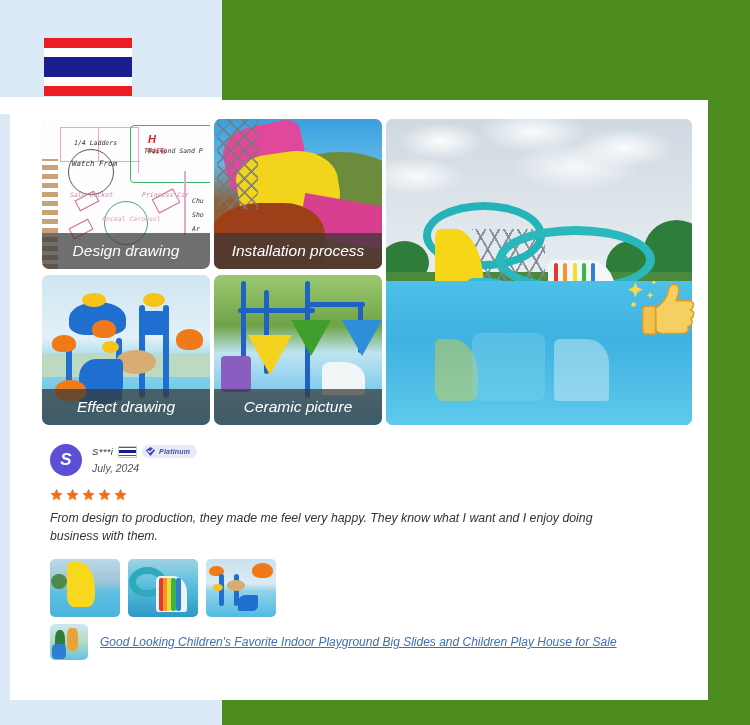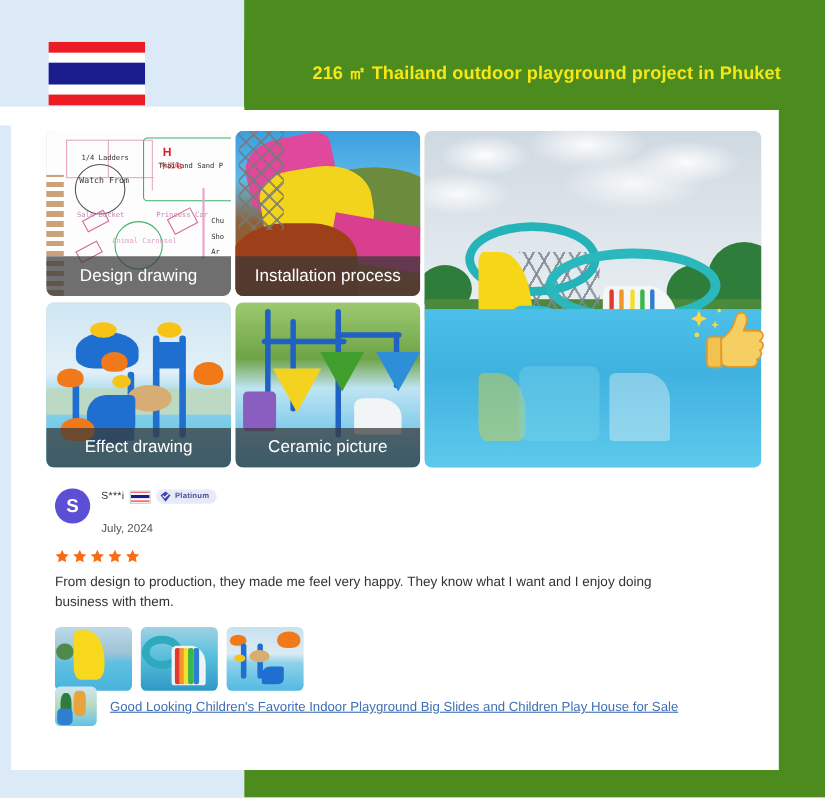--- a/index.html
+++ b/index.html
@@ -42,20 +42,21 @@
   }
   .header-title {
     color: #f5e617; font-size: 16.5px; font-weight: bold; letter-spacing: .1px;
     white-space: nowrap; text-align: center; padding-left: 22px;
   }
 
   
   .card {
     position: absolute; left: 10px; top: 100px; width: 698px; height: 600px;
     background: #ffffff;
+    font-style: italic;
   }
 
   
   .gallery { position: absolute; left: 32px; top: 19px; width: 650px; height: 312px; }
   .tile {
     position: absolute; border-radius: 7px; overflow: hidden;
     background: #cfd8dd;
   }
   .tile .cap {
     position: absolute; left: 0; right: 0; bottom: 0; height: 36px;
@@ -150,21 +151,21 @@
   .mini-flag .b { height: 16%; background: #fff; }
   .mini-flag .c { height: 34%; background: #1b1d8f; }
   .mini-flag .d { height: 16%; background: #fff; }
   .mini-flag .e { height: 17%; background: #ec1c24; }
   .badge {
     display: flex; align-items: center; gap: 3px;
     background: #e7eaf8; border-radius: 8px; padding: 1px 7px 1px 3px;
   }
   .badge .di { width: 11px; height: 11px; }
   .badge span { font-size: 7px; color: #4a4f9c; font-weight: bold; letter-spacing: .2px; }
-  .rev-date { font-size: 10.5px; color: #555; margin-top: 17px; }
+  .rev-date { font-size: 10.5px; color: #555; margin-top: 4px; }
 
   .stars { margin-top: 12px; display: flex; gap: 3px; }
   .star { width: 13px; height: 13px; fill: #f96c16; }
 
   .rev-text {
     margin-top: 9px; font-size: 12.3px; color: #333; line-height: 1.45;
     max-width: 585px;
   }
 
   .rev-thumbs { margin-top: 13px; display: flex; gap: 8px; }
@@ -208,23 +209,20 @@
   <div class="bottom-strip"></div>
 
   <div class="flag">
     <div class="s s1"></div>
       <div class="s s2"></div>
       <div class="s s3"></div>
     <div class="s s4"></div>
       <div class="s s5"></div>
   </div>
 
-  <div class="header-bar">
-    <div class="header-title">216 ㎡ Thailand outdoor playground project in Phuket</div>
-  </div>
 
   <div class="card">
 
     <div class="gallery">
 
       <div class="tile t1">
         <div class="art dd">
           <div class="hexcol"></div>
           <div class="ln" style="left:18px;top:8px;width:78px;height:1.4px;"></div>
           <div class="ln" style="left:18px;top:8px;width:1.4px;height:34px;"></div>

